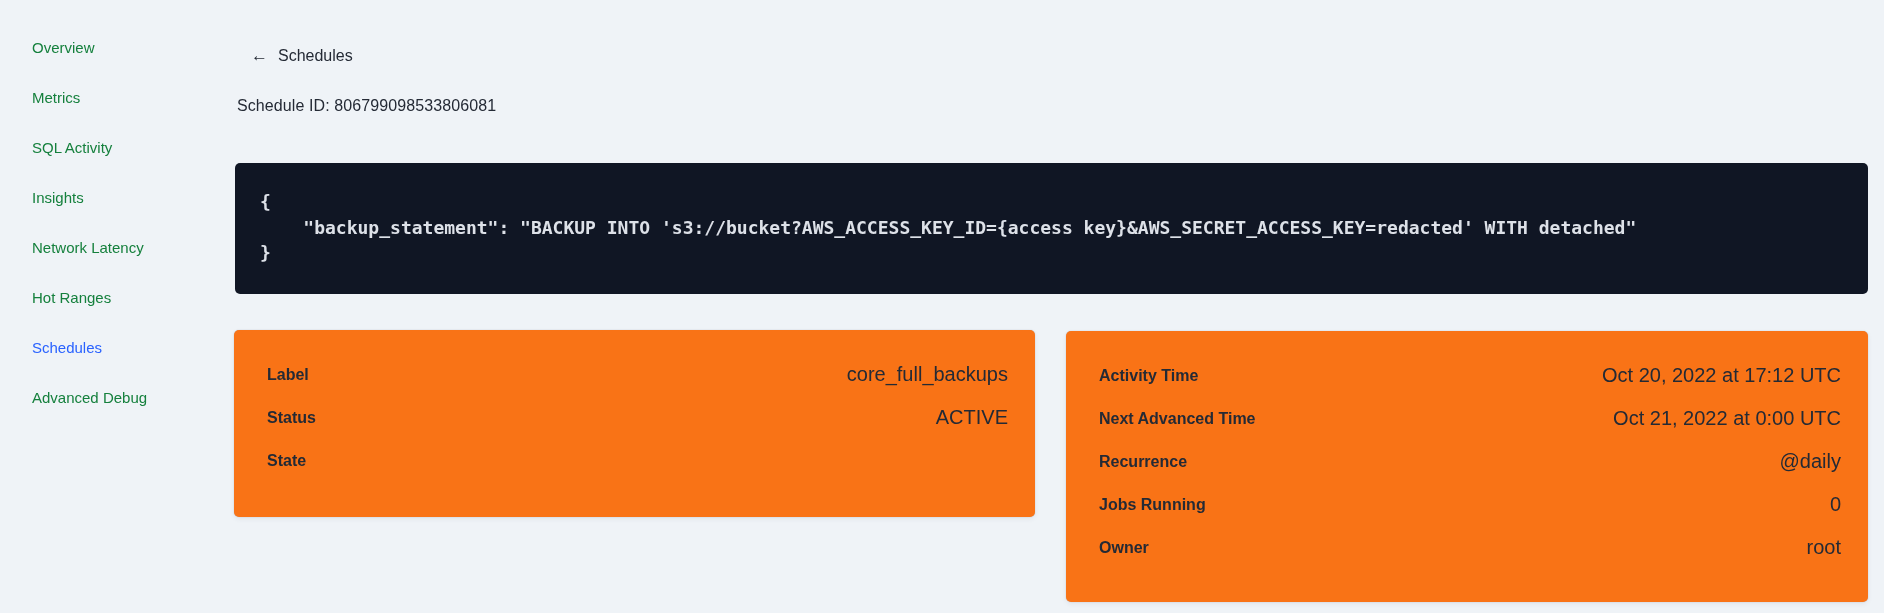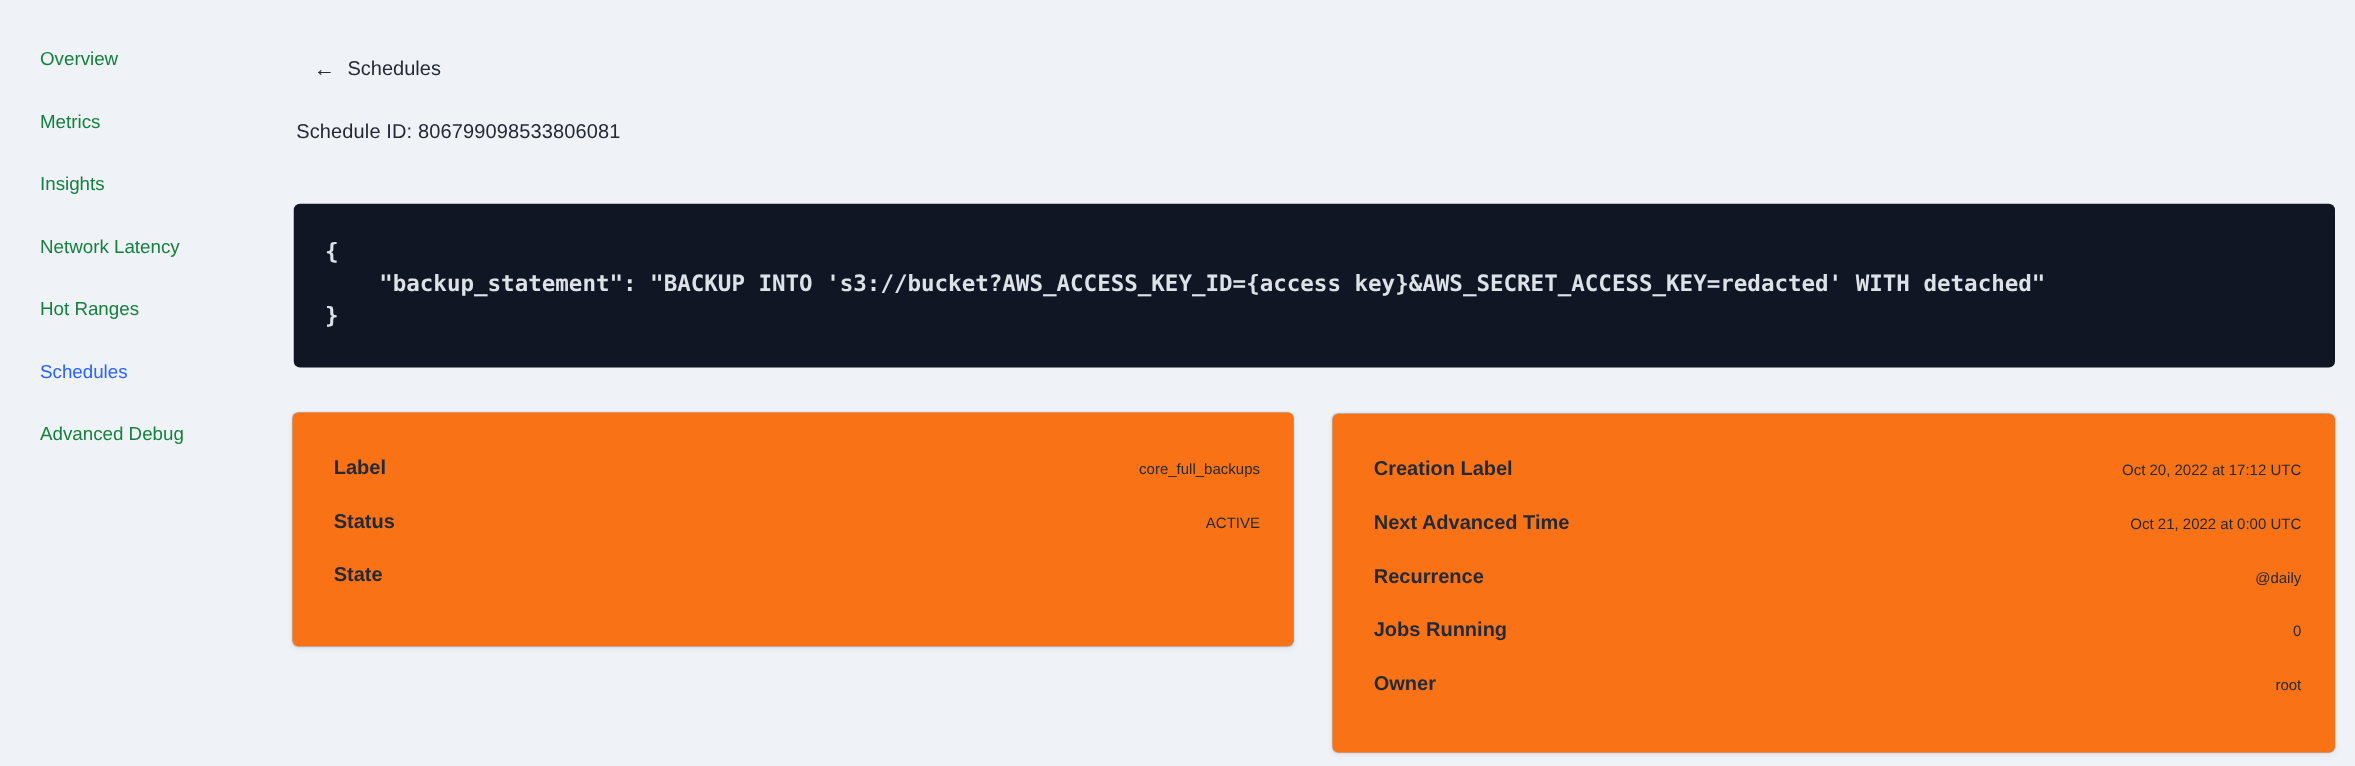--- a/index.html
+++ b/index.html
@@ -108,33 +108,34 @@
     display: flex;
     align-items: center;
     justify-content: space-between;
   }
   .row-label {
     font-size: 16px;
     font-weight: bold;
     color: #242a35;
   }
   .row-value {
-    font-size: 12px;
+    font-size: 20px;
     font-weight: 400;
     color: #242a35;
     text-align: right;
   }
 </style>
 </head>
 <body>
 
 <aside class="sidebar">
   <nav class="sidebar-nav">
     <a class="nav-item">Overview</a>
     <a class="nav-item">Metrics</a>
+    <a class="nav-item">SQL Activity</a>
     <a class="nav-item">Insights</a>
     <a class="nav-item">Network Latency</a>
     <a class="nav-item">Hot Ranges</a>
     <a class="nav-item active">Schedules</a>
     <a class="nav-item">Advanced Debug</a>
   </nav>
 </aside>
 
 <main class="main">
 
@@ -159,21 +160,21 @@
       <span class="row-value">ACTIVE</span>
     </div>
     <div class="detail-row">
       <span class="row-label">State</span>
       <span class="row-value"></span>
     </div>
   </section>
 
   <section class="card card-right">
     <div class="detail-row">
-      <span class="row-label">Creation Label</span>
+      <span class="row-label">Activity Time</span>
       <span class="row-value">Oct 20, 2022 at 17:12 UTC</span>
     </div>
     <div class="detail-row">
       <span class="row-label">Next Advanced Time</span>
       <span class="row-value">Oct 21, 2022 at 0:00 UTC</span>
     </div>
     <div class="detail-row">
       <span class="row-label">Recurrence</span>
       <span class="row-value">@daily</span>
     </div>

